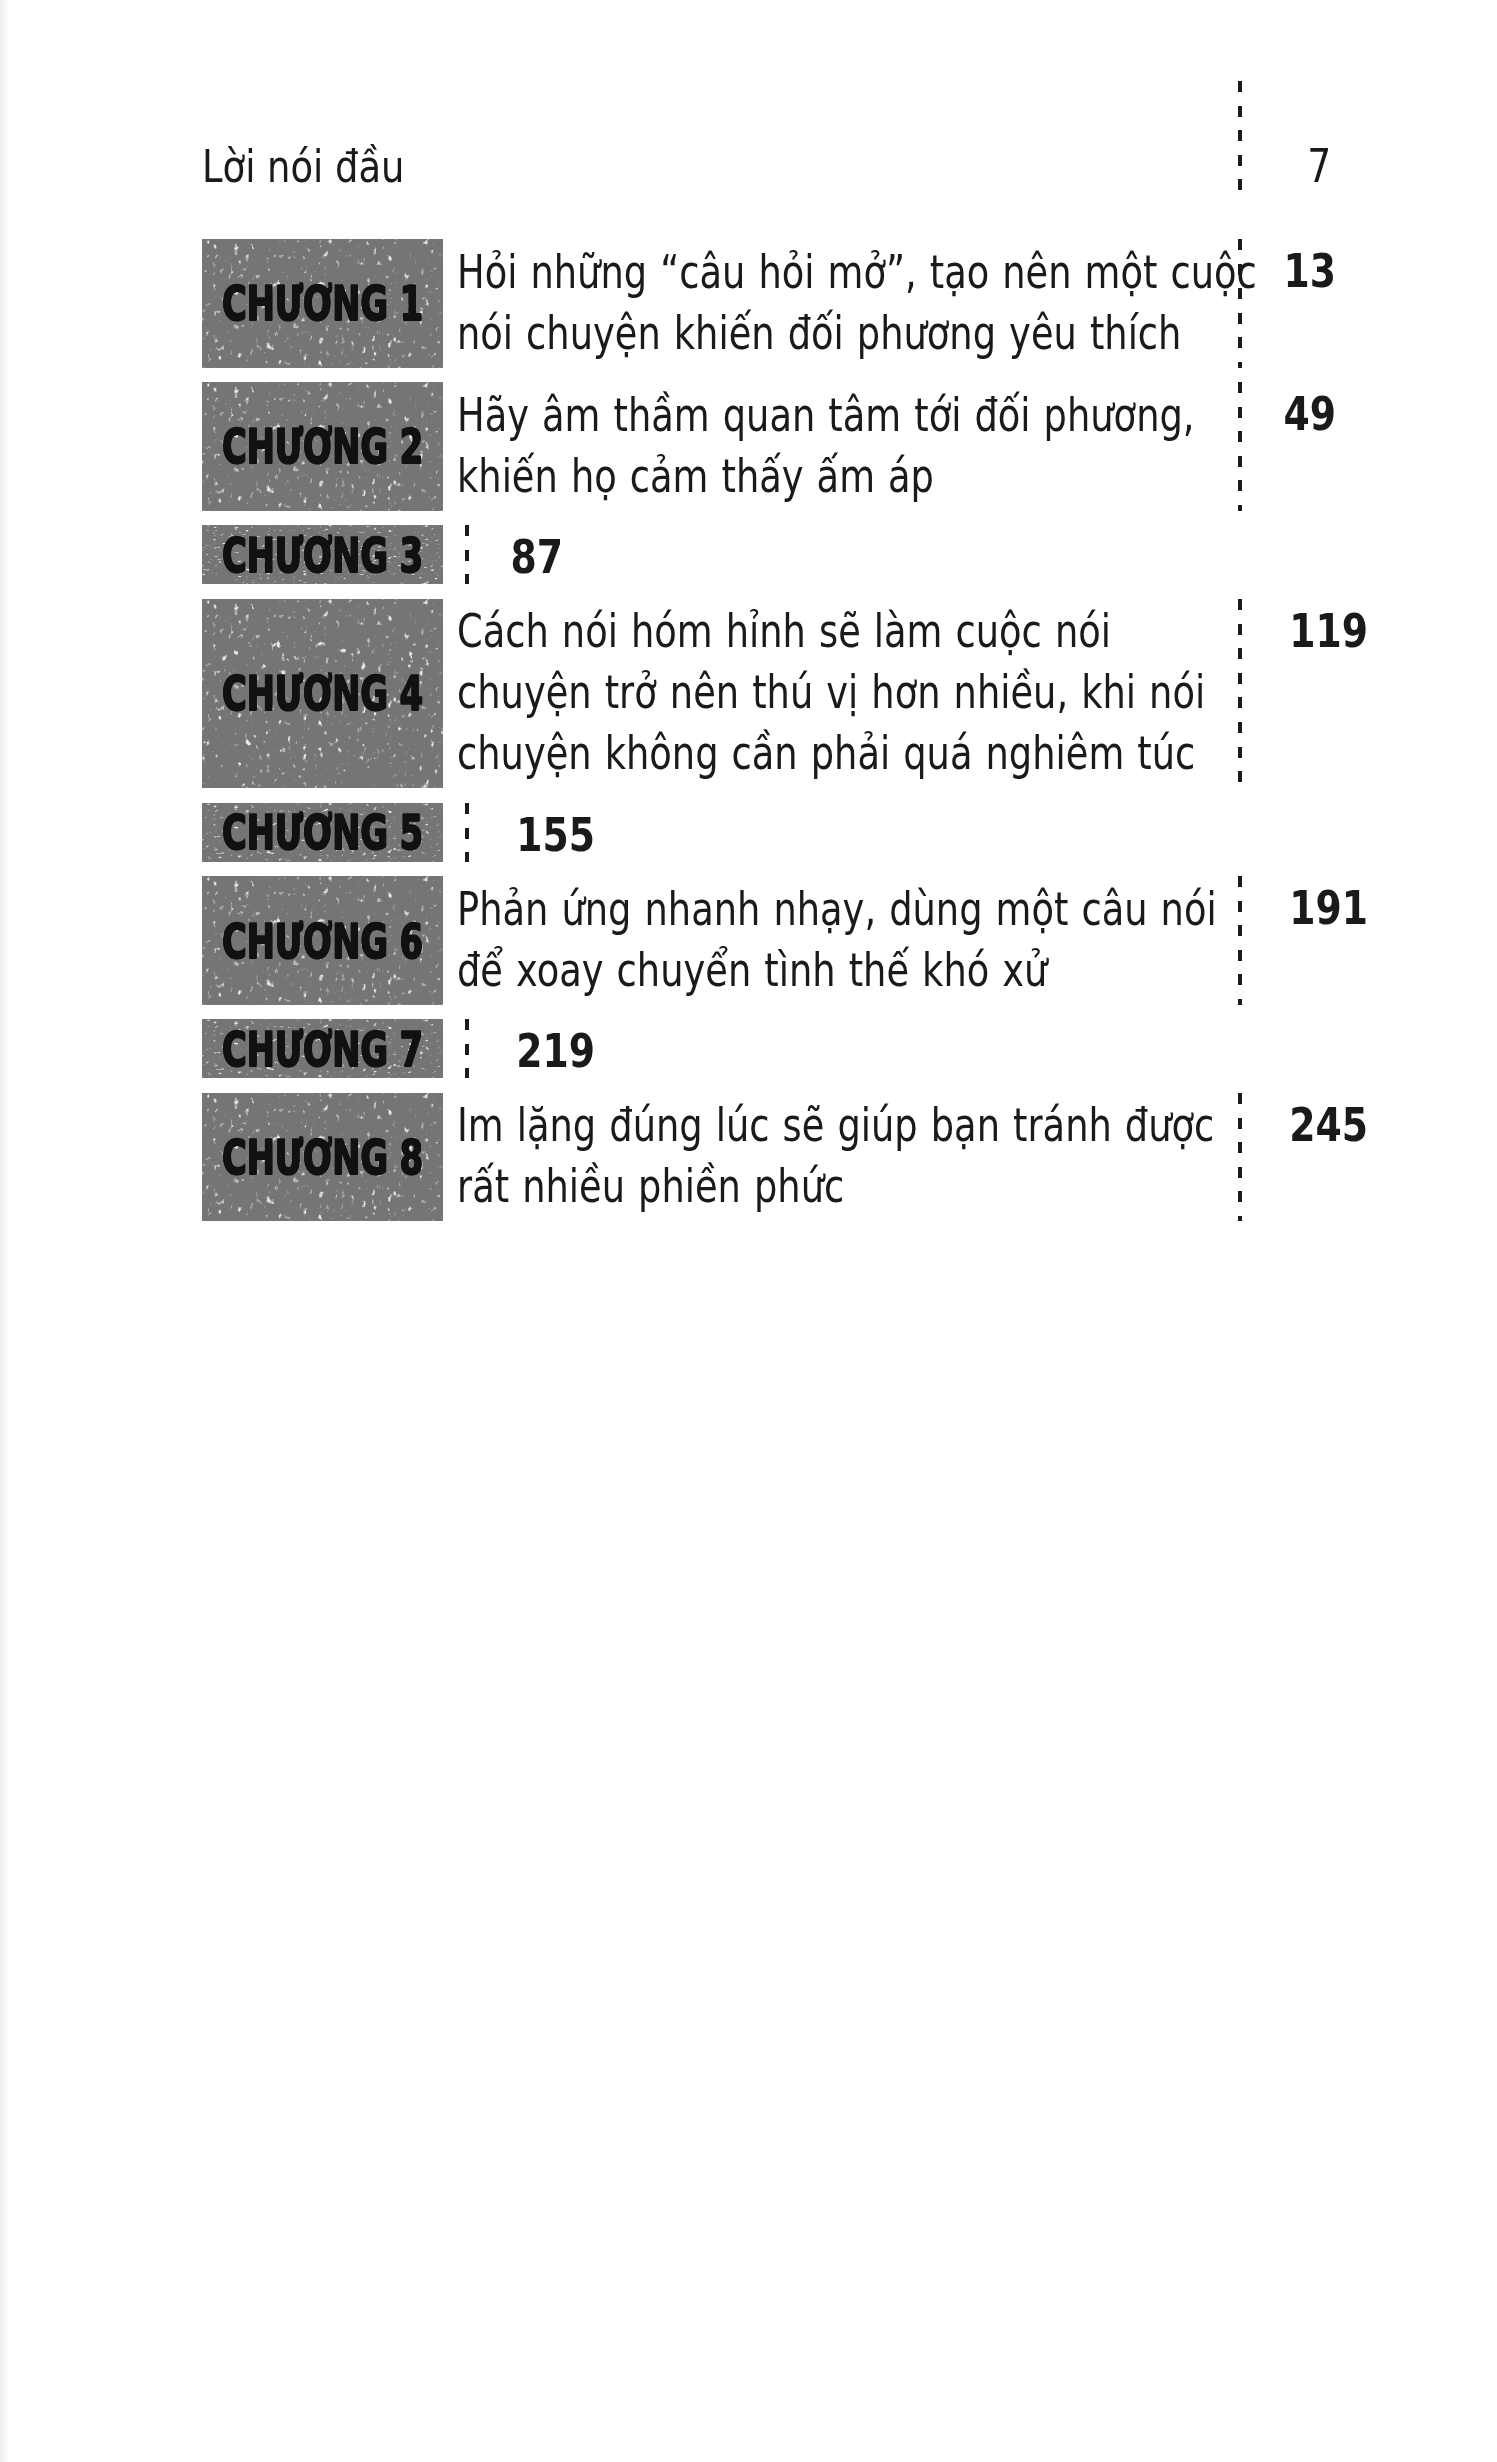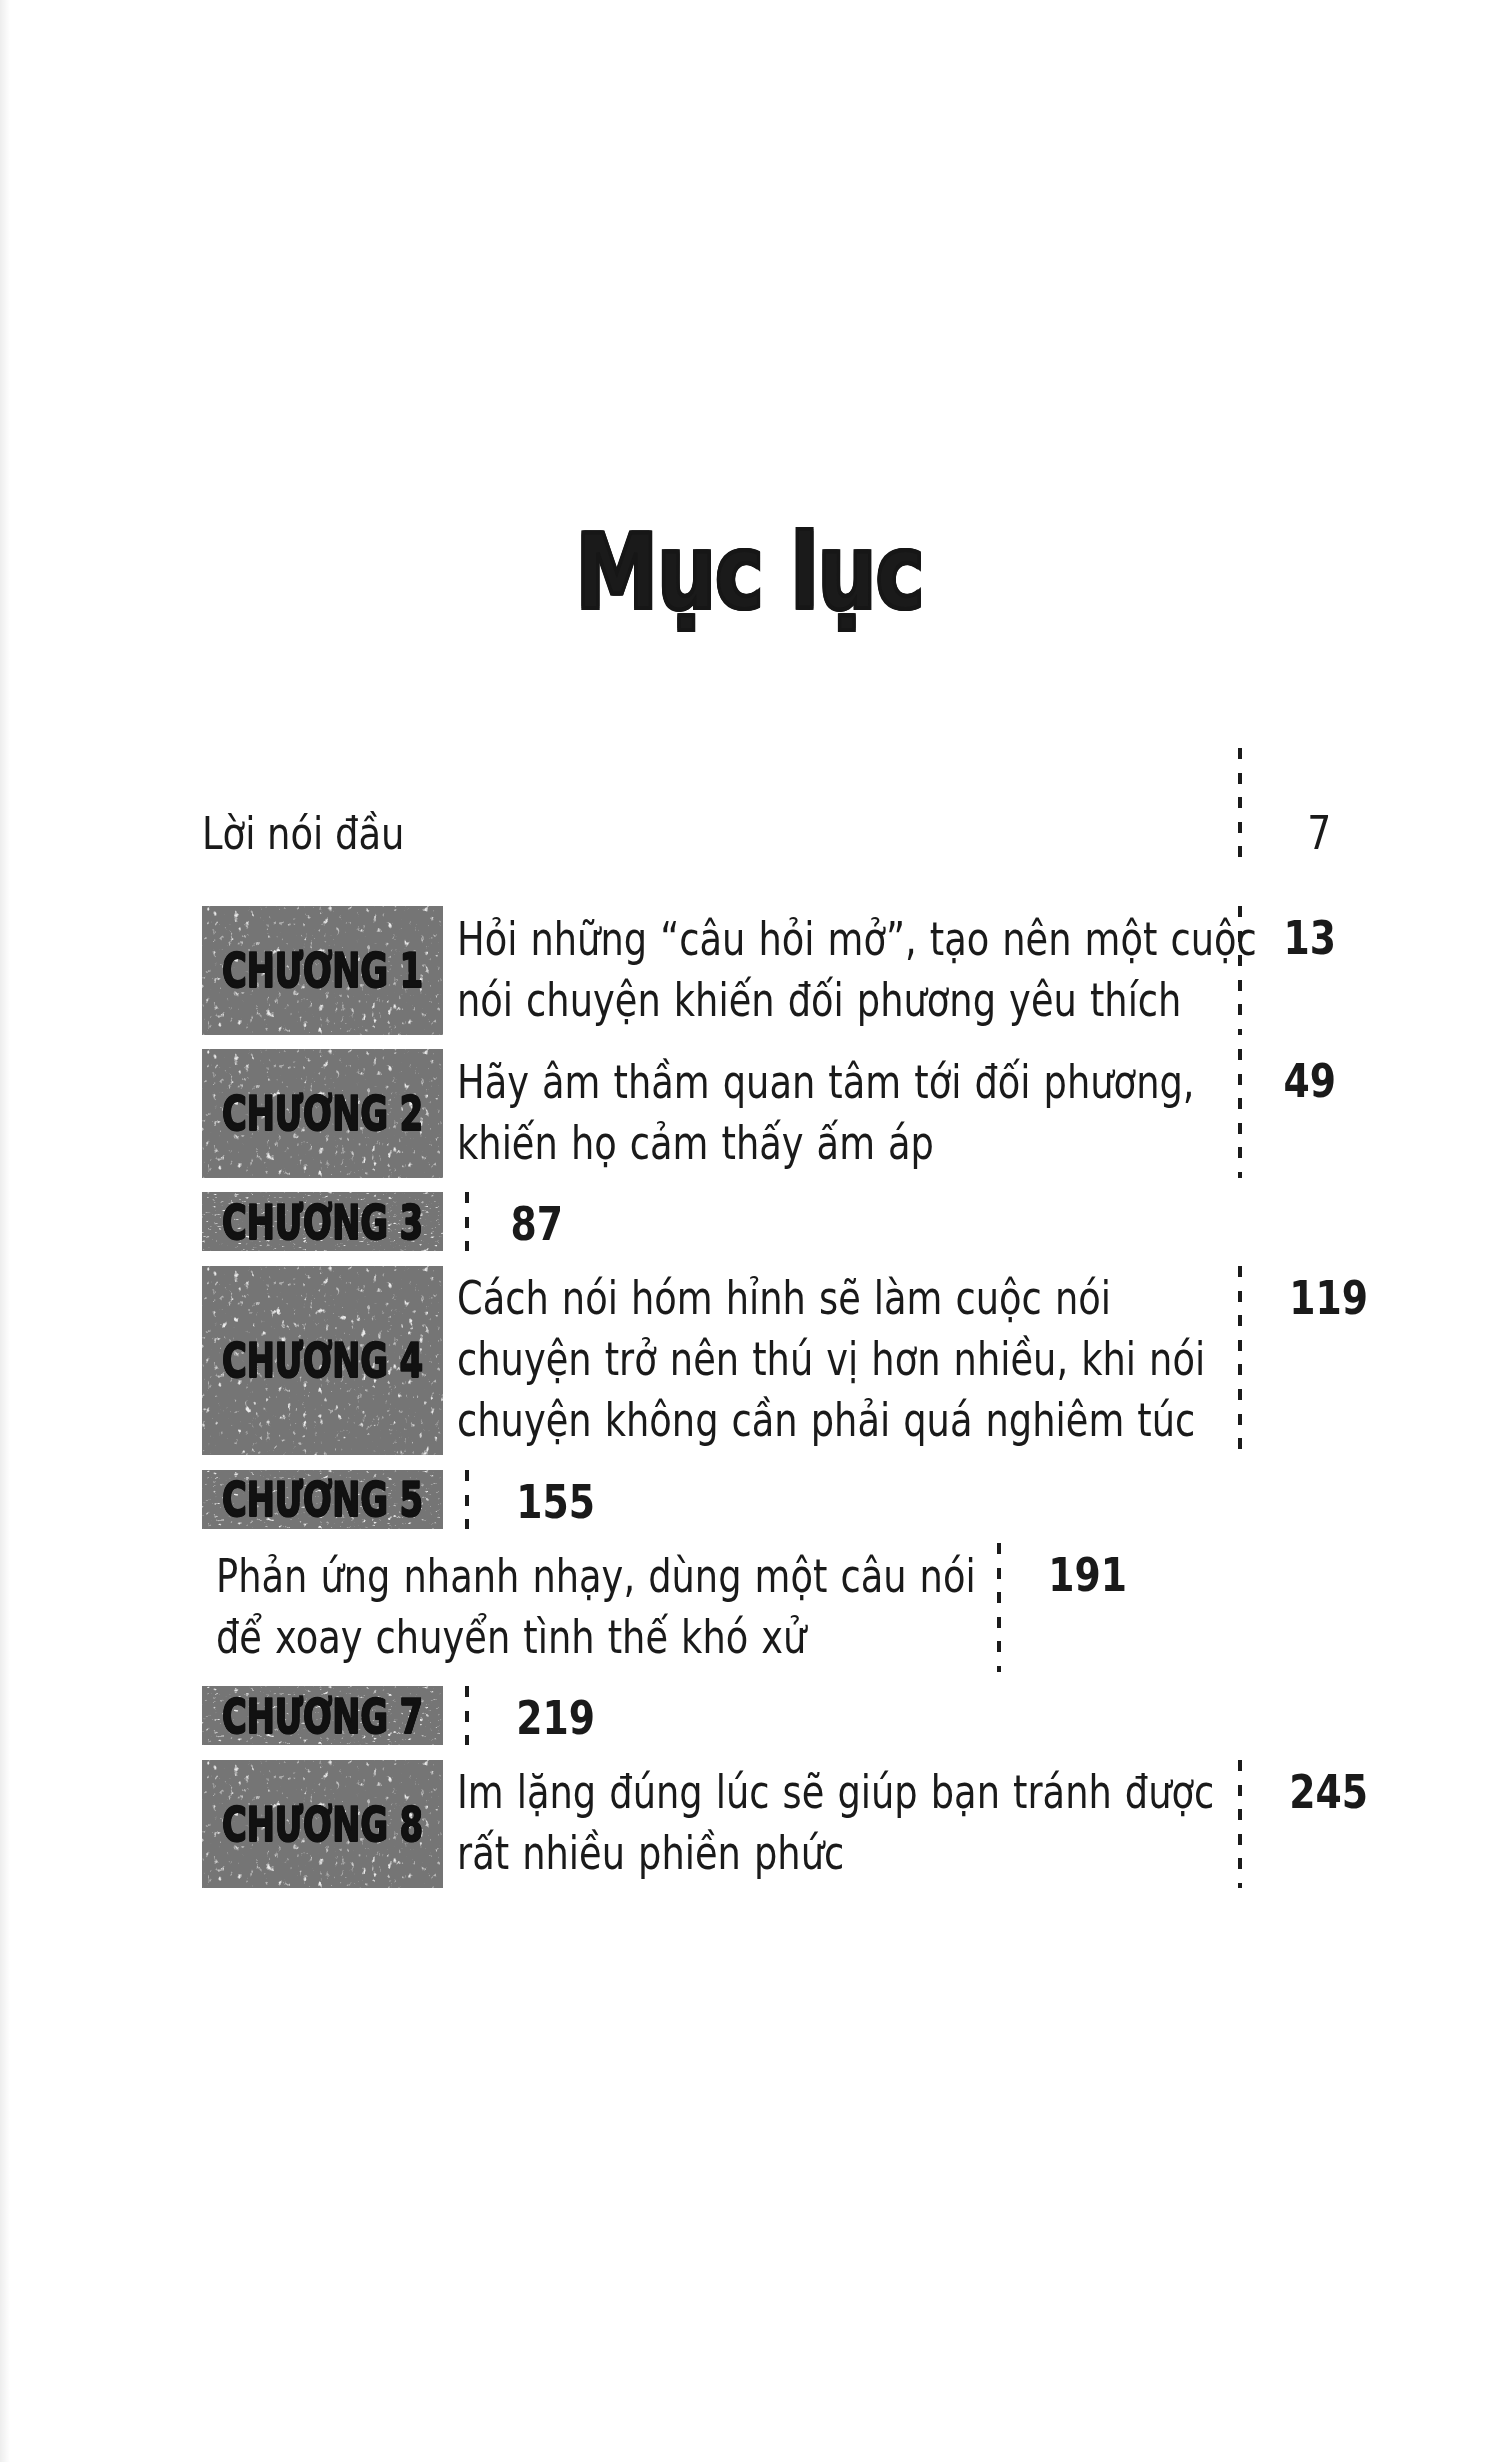--- a/index.html
+++ b/index.html
@@ -80,23 +80,20 @@
     <filter id="grain" x="0%" y="0%" width="100%" height="100%">
       <feTurbulence type="fractalNoise" baseFrequency="0.16 0.12" numOctaves="3" seed="11" result="n"></feTurbulence>
       <feColorMatrix in="n" type="matrix" values="0 0 0 0 0.12  0 0 0 0 0.12  0 0 0 0 0.12  2.2 2.2 2.2 -3.1 0"></feColorMatrix>
     </filter>
   </defs>
 </svg>
 
 <div class="page">
   <div class="gutter"></div>
 
-  <div class="title-wrap">
-    <span class="title">Mục lục</span>
-  </div>
 
   <div class="fw-row">
     <span class="fw-label">Lời nói đầu</span>
     <span class="dash"></span>
     <span class="num"><span class="num-inner">7</span></span>
   </div>
 
   <div class="rows">
   <div class="row">
     <div class="badge">
@@ -165,20 +162,27 @@
         <rect width="100%" height="100%" fill="#eaeaea"></rect>
         <rect width="100%" height="100%" filter="url(#grain)" opacity="0.85"></rect>
       </svg>
       <span class="badge-label">CHƯƠNG 5</span>
     </div>
     <span class="dash"></span>
     <span class="num"><span class="num-inner">155</span></span>
   </div>
 
   <div class="row">
+    <div class="badge">
+      <svg class="badge-tex" preserveAspectRatio="none" viewBox="0 0 284 152" width="241" height="129">
+        <rect width="100%" height="100%" fill="#eaeaea"></rect>
+        <rect width="100%" height="100%" filter="url(#grain)" opacity="0.85"></rect>
+      </svg>
+      <span class="badge-label">CHƯƠNG 6</span>
+    </div>
     <div class="text">
       <div class="text-lines">Phản ứng nhanh nhạy, dùng một câu nói
 để xoay chuyển tình thế khó xử</div>
     </div>
     <span class="dash"></span>
     <span class="num"><span class="num-inner">191</span></span>
   </div>
 
   <div class="row">
     <div class="badge">

